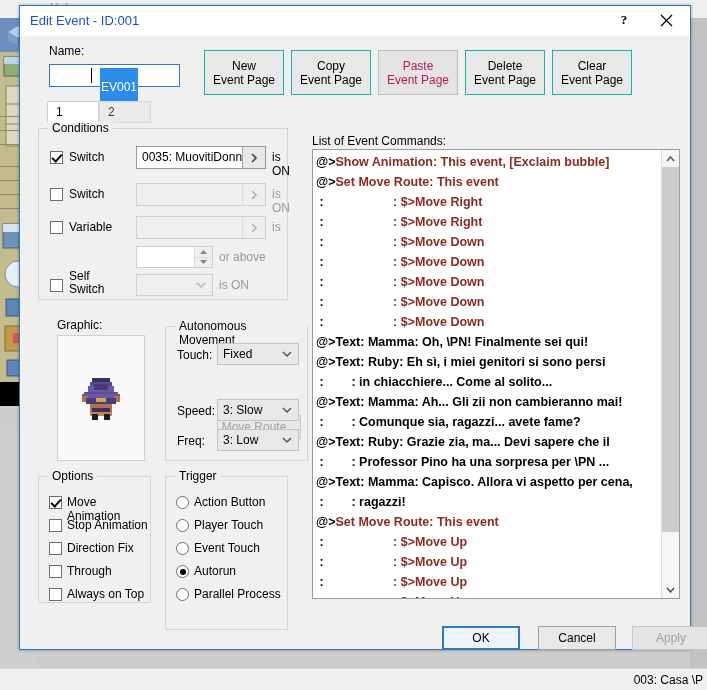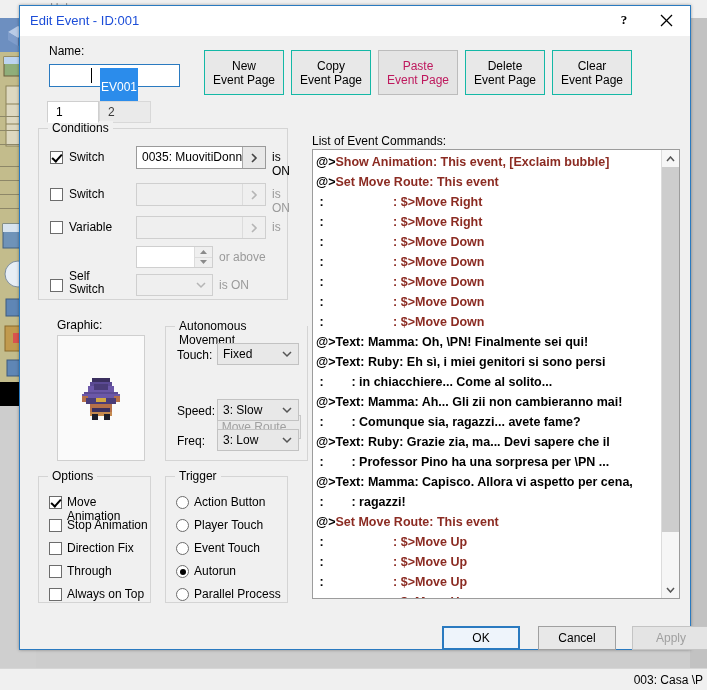--- a/index.html
+++ b/index.html
@@ -370,21 +370,21 @@
       <div class="cb" style="left:10px;top:42px;"></div>
       <div class="cb-label" style="left:28px;top:41px;">Stop Animation</div>
       <div class="cb" style="left:10px;top:65px;"></div>
       <div class="cb-label" style="left:28px;top:64px;">Direction Fix</div>
       <div class="cb" style="left:10px;top:88px;"></div>
       <div class="cb-label" style="left:28px;top:87px;">Through</div>
       <div class="cb" style="left:10px;top:111px;"></div>
       <div class="cb-label" style="left:28px;top:110px;">Always on Top</div>
     </div>
 
-    <div class="group" style="left:145px;top:470px;width:123px;height:127px;padding-left:41px;">
+    <div class="group" style="left:145px;top:470px;width:123px;height:154px;padding-left:41px;">
       <div class="group-title">Trigger</div>
       <div class="radio" style="left:10px;top:19px;"></div>
       <div class="cb-label" style="left:28px;top:18px;">Action Button</div>
       <div class="radio" style="left:10px;top:42px;"></div>
       <div class="cb-label" style="left:28px;top:41px;">Player Touch</div>
       <div class="radio" style="left:10px;top:65px;"></div>
       <div class="cb-label" style="left:28px;top:64px;">Event Touch</div>
       <div class="radio checked" style="left:10px;top:88px;"></div>
       <div class="cb-label" style="left:28px;top:87px;">Autorun</div>
       <div class="radio" style="left:10px;top:111px;"></div>

